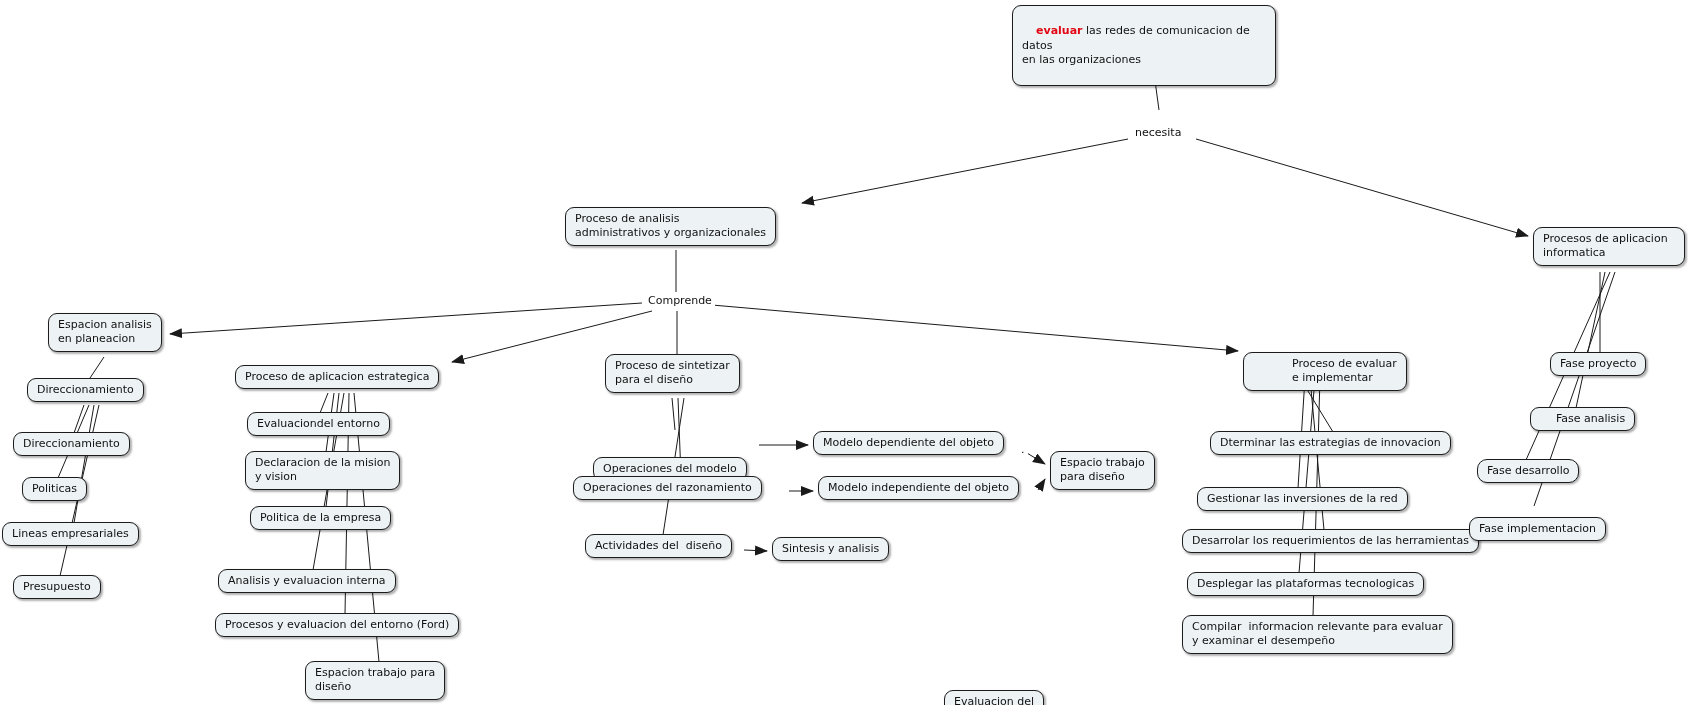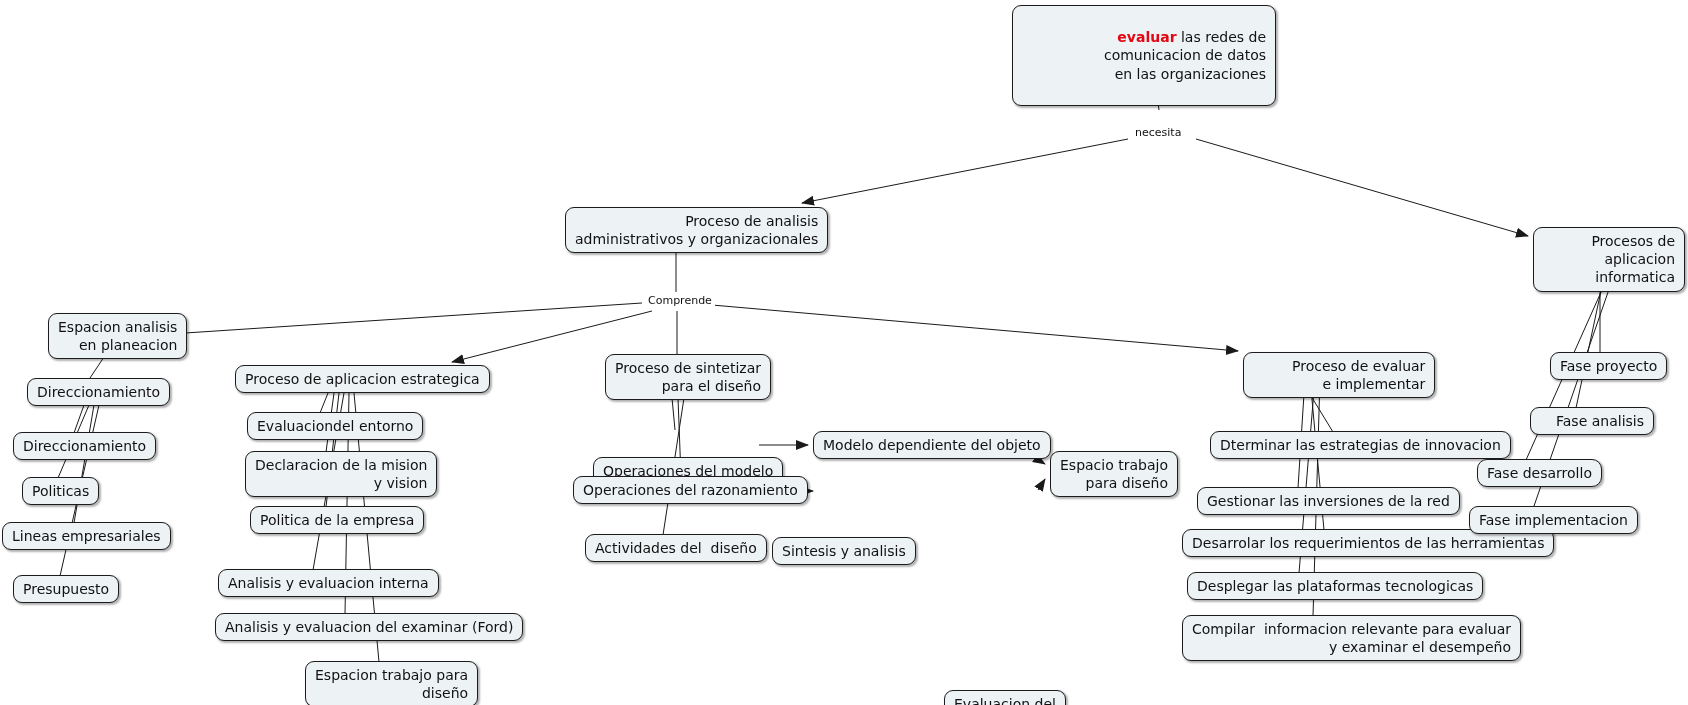--- a/index.html
+++ b/index.html
@@ -12,24 +12,24 @@
   }
   #wires{position:absolute;left:0;top:0;width:1688px;height:705px;z-index:0;}
   .ln{stroke:#1a1a1a;stroke-width:1;fill:none;}
   .node{
     position:absolute;
     z-index:2;
     background:#edf2f5;
     border:1px solid #1c1c1c;
     border-radius:9px;
     padding:4px 9px;
-    font-size:14px;
+    font-size:11px;
     line-height:1.3;
     color:#111111;
-    text-align:right;
+    text-align:left;
     white-space:pre-wrap;
     box-shadow:1.5px 1.5px 2px rgba(0,0,0,0.30);
   }
   .link-label{
     position:absolute;
     z-index:1;
     background:#ffffff;
     padding:0 3px;
     font-size:11px;
     color:#111111;
@@ -117,44 +117,45 @@
   <div class="node" style="left:22px;top:477px;">Politicas</div>
   <div class="node" style="left:2px;top:522px;">Lineas empresariales</div>
   <div class="node" style="left:13px;top:575px;">Presupuesto</div>
 
   <div class="node" style="left:235px;top:365px;">Proceso de aplicacion estrategica</div>
   <div class="node" style="left:247px;top:412px;">Evaluaciondel entorno</div>
   <div class="node" style="left:245px;top:451px;">Declaracion de la mision
 y vision</div>
   <div class="node" style="left:250px;top:506px;">Politica de la empresa</div>
   <div class="node" style="left:218px;top:569px;">Analisis y evaluacion interna</div>
-  <div class="node" style="left:215px;top:613px;">Analisis y evaluacion del examinar (Ford)</div>
+  <div class="node" style="left:215px;top:613px;">Procesos y evaluacion del entorno (Ford)</div>
   <div class="node" style="left:305px;top:661px;">Espacion trabajo para
 diseño</div>
 
   <div class="node" style="left:605px;top:354px;">Proceso de sintetizar
 para el diseño</div>
   <div class="node" style="left:593px;top:429px;margin-top:28px;">Operaciones del modelo</div>
   <div class="node" style="left:573px;top:476px;">Operaciones del razonamiento</div>
   <div class="node" style="left:585px;top:534px;">Actividades del  diseño</div>
   <div class="node" style="left:772px;top:537px;">Sintesis y analisis</div>
   <div class="node" style="left:813px;top:431px;">Modelo dependiente del objeto</div>
+  <div class="node" style="left:818px;top:476px;">Modelo independiente del objeto</div>
   <div class="node" style="left:1050px;top:451px;">Espacio trabajo
 para diseño</div>
 
   <div class="node" style="left:1243px;top:352px;padding-left:48px;">Proceso de evaluar
 e implementar</div>
   <div class="node" style="left:1210px;top:431px;">Dterminar las estrategias de innovacion</div>
   <div class="node" style="left:1197px;top:487px;">Gestionar las inversiones de la red</div>
   <div class="node" style="left:1182px;top:529px;">Desarrolar los requerimientos de las herramientas</div>
   <div class="node" style="left:1187px;top:572px;">Desplegar las plataformas tecnologicas</div>
   <div class="node" style="left:1182px;top:615px;">Compilar  informacion relevante para evaluar
 y examinar el desempeño</div>
 
   <div class="node" style="left:1550px;top:352px;">Fase proyecto</div>
   <div class="node" style="left:1530px;top:407px;padding-left:25px;">Fase analisis</div>
   <div class="node" style="left:1477px;top:459px;border-radius:10px;">Fase desarrollo</div>
-  <div class="node" style="left:1469px;top:506px;">Fase implementacion</div>
+  <div class="node" style="left:1469px;top:517px;">Fase implementacion</div>
 
   <div class="node" style="left:944px;top:646px;margin-top:44px;">Evaluacion del
 entorno</div>
 
 </div>
 
 </body></html>

